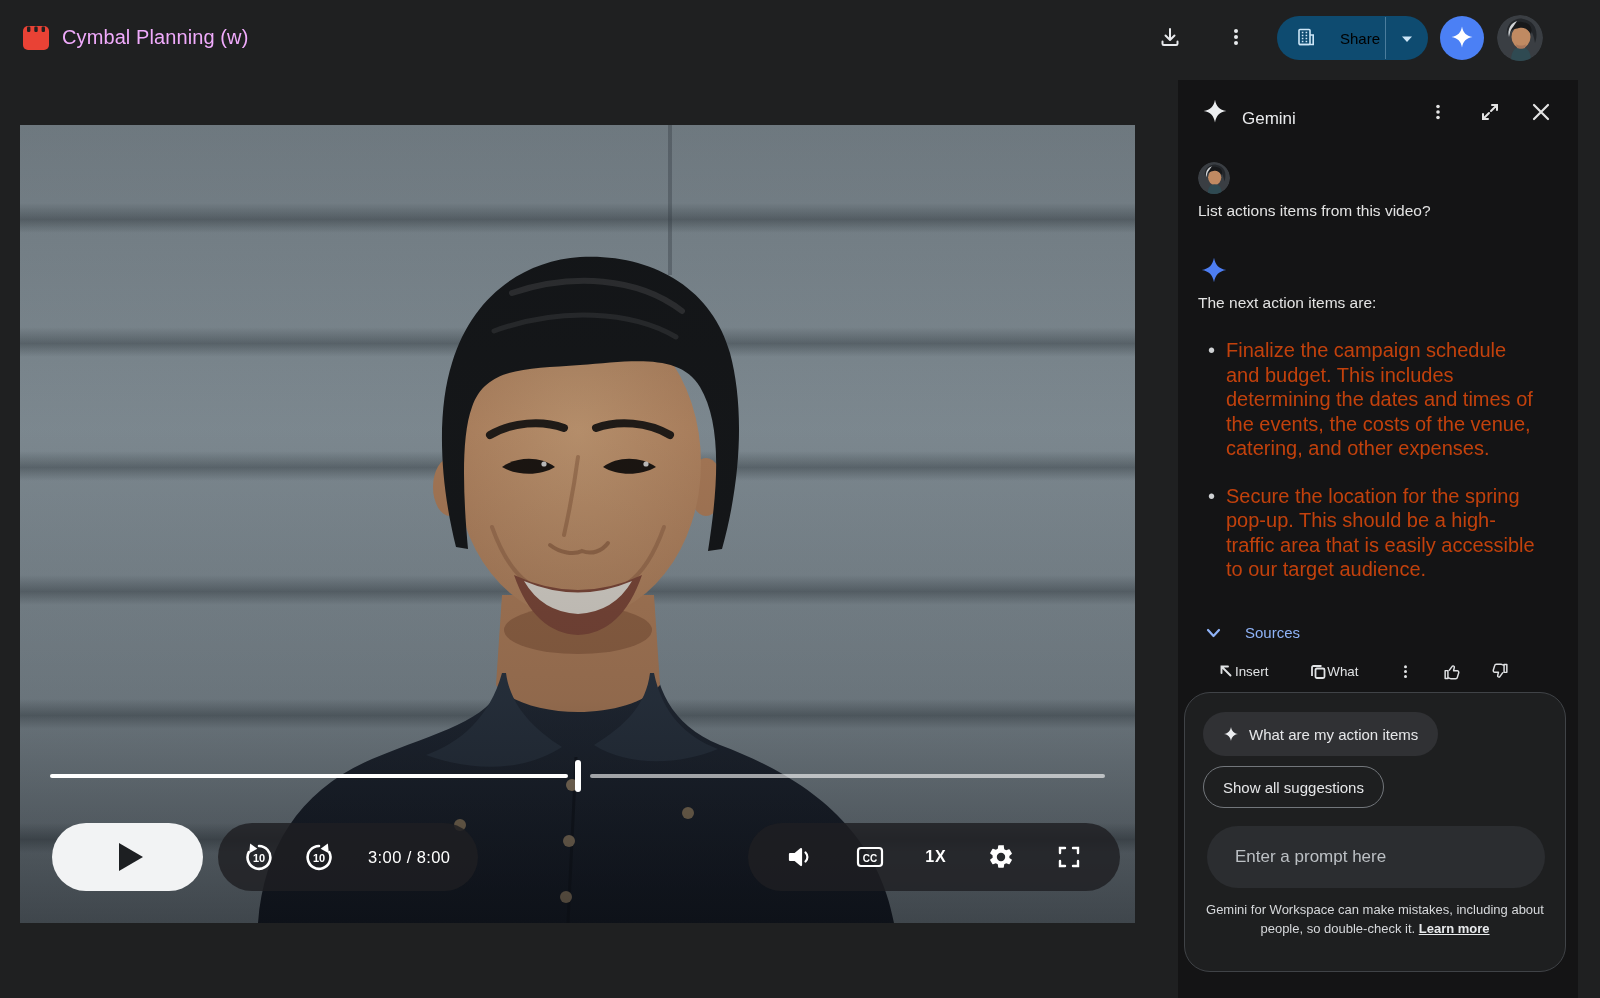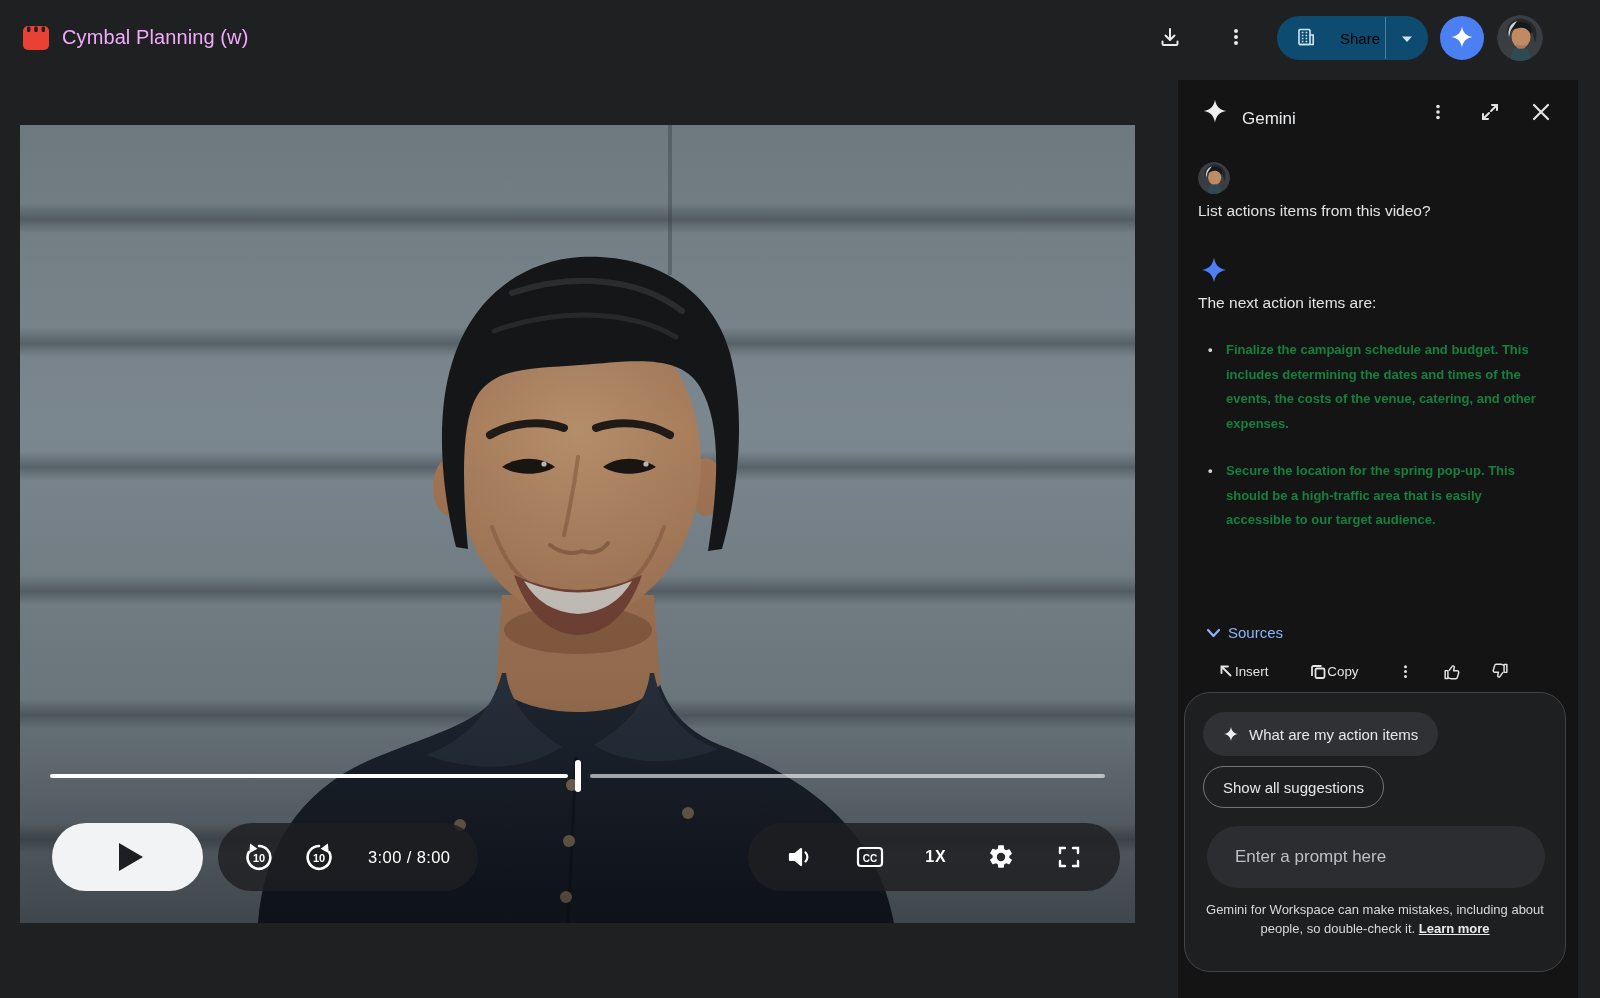--- a/index.html
+++ b/index.html
@@ -43,23 +43,23 @@
   .panel-header { position:absolute; left:0; top:0; right:0; height:64px; }
   .panel-title { position:absolute; left:64px; top:29px; font-size:17px; font-weight:500; color:#e9eaec; }
   .panel-sparkle { position:absolute; left:24px; top:18px; color:#e9eaec; }
   .hicon { position:absolute; top:14px; width:36px; height:36px; display:flex; align-items:center; justify-content:center; border-radius:50%; color:#e3e3e3; }
   .h-kebab { left:242px; } .h-expand { left:294px; } .h-close { left:345px; }
   .chat-avatar { position:absolute; left:20px; top:82px; width:32px; height:32px; border-radius:50%; overflow:hidden; }
   .question { position:absolute; left:20px; top:122px; font-size:15.5px; color:#e3e3e3; }
   .resp-sparkle { position:absolute; left:22px; top:176px; }
   .intro { position:absolute; left:20px; top:214px; font-size:15.5px; }
   .bullets { position:absolute; left:28px; top:258px; width:334px; list-style:none; }
-  .bullets li { position:relative; padding-left:20px; font-size:13px; line-height:24.5px; margin-bottom:23px; color:#15803d;font-weight:bold; }
+  .bullets li { position:relative; padding-left:20px; font-size:20px; line-height:24.5px; margin-bottom:23px; color:#c2410c; }
   .bullets li::before { content:"•"; position:absolute; left:2px; top:0; color:#cfd1d3; }
-  .sources-row { position:absolute; left:28px; top:544px; display:flex; align-items:center; gap:7px; color:#8fb3f7; font-size:15px; }
+  .sources-row { position:absolute; left:28px; top:544px; display:flex; align-items:center; gap:24px; color:#8fb3f7; font-size:15px; }
   .actions-row { position:absolute; left:40px; top:582px; display:flex; align-items:center; color:#e1e3e5; font-size:14.5px; }
   .action-item { display:flex; align-items:center; }
   .a-insert { margin-right:42px; } .a-copy { margin-right:40px; }
   .a-kebab { margin-right:30px; } .a-up { margin-right:28px; }
 
   
   .card { position:absolute; left:1184px; top:692px; width:382px; height:280px; border-radius:26px;
           background:#1e1f20; border:1px solid #404347; z-index:6; color:#e3e3e3; }
   .chip { display:inline-flex; align-items:center; gap:10px; font-size:15px; color:#e6e7e9; }
   .chip1 { position:absolute; left:18px; top:19px; height:44px; padding:0 20px; border-radius:22px; background:#303134; font-weight:500; }
@@ -326,21 +326,21 @@
       <svg width="17" height="17" viewBox="0 0 17 17" fill="none" stroke="#e1e3e5" stroke-width="1.9" stroke-linecap="round">
         <path d="M3.5 3.5l9 9M3.5 10V3.5H10"></path>
         </svg>
       <span>Insert</span>
     </button>
     <button class="action-item a-copy" style="color:#e1e3e5;">
       <svg width="17" height="17" viewBox="0 0 17 17" fill="none" stroke="#e1e3e5" stroke-width="1.8">
         <rect x="5.5" y="5.5" width="9" height="9.5" rx="1.4"></rect>
           <path d="M11.5 3H3.5a1.5 1.5 0 0 0-1.5 1.5V13"></path>
         </svg>
-      <span>Copy</span>
+      <span>What</span>
     </button>
     <button class="action-item a-kebab">
       <svg width="15" height="15" viewBox="0 0 16 16" fill="#e1e3e5">
           <circle cx="8" cy="2.8" r="1.6"></circle>
           <circle cx="8" cy="8" r="1.6"></circle>
           <circle cx="8" cy="13.2" r="1.6"></circle>
         </svg>
     </button>
     <button class="action-item a-up">
       <svg width="19" height="19" viewBox="0 0 22 22" fill="none" stroke="#e1e3e5" stroke-width="1.7" stroke-linejoin="round">

